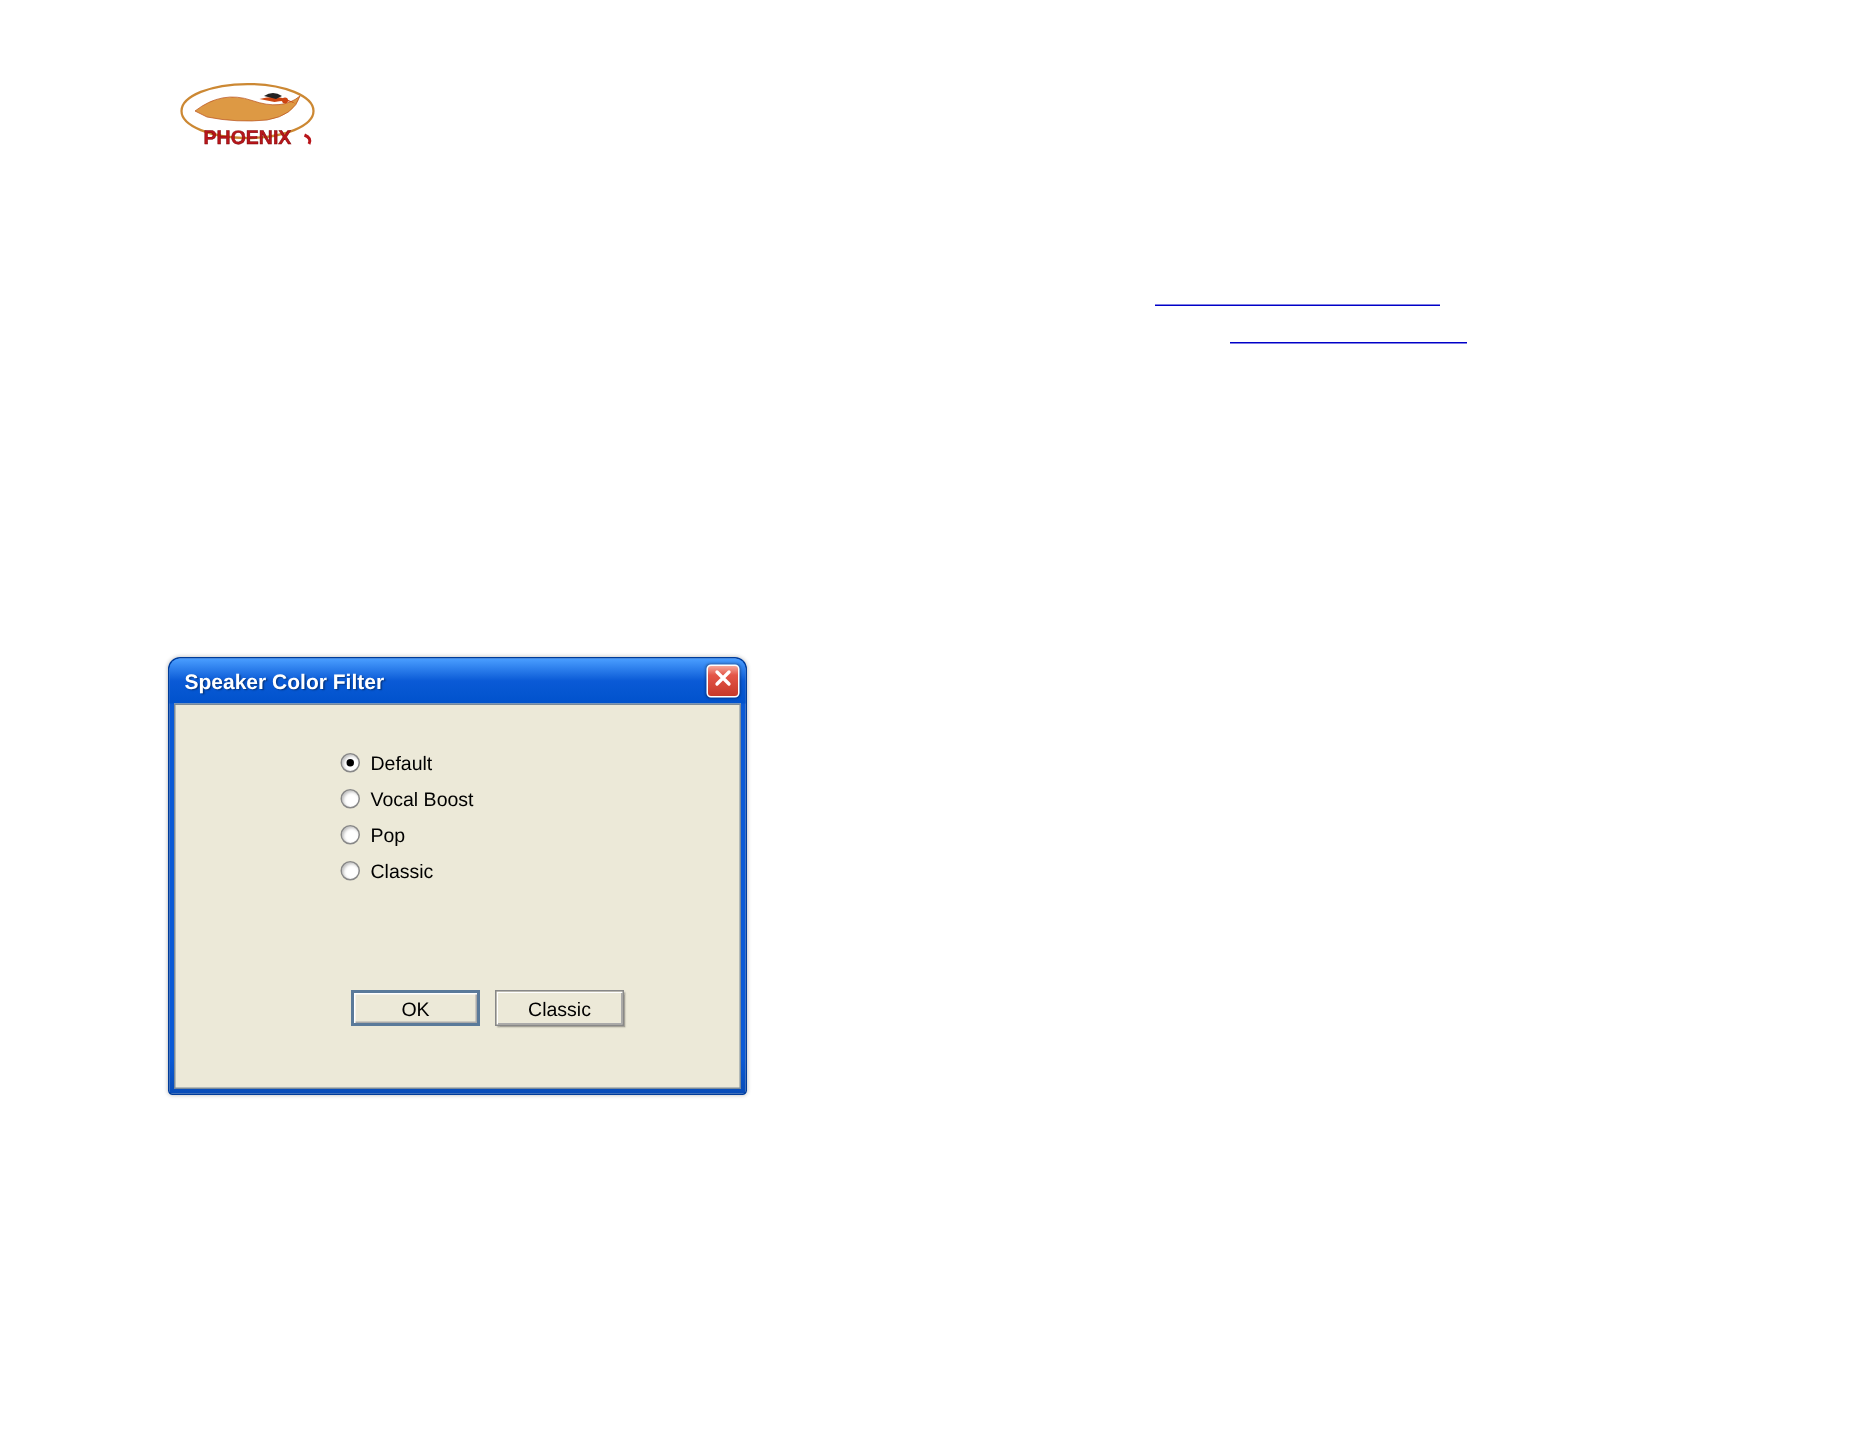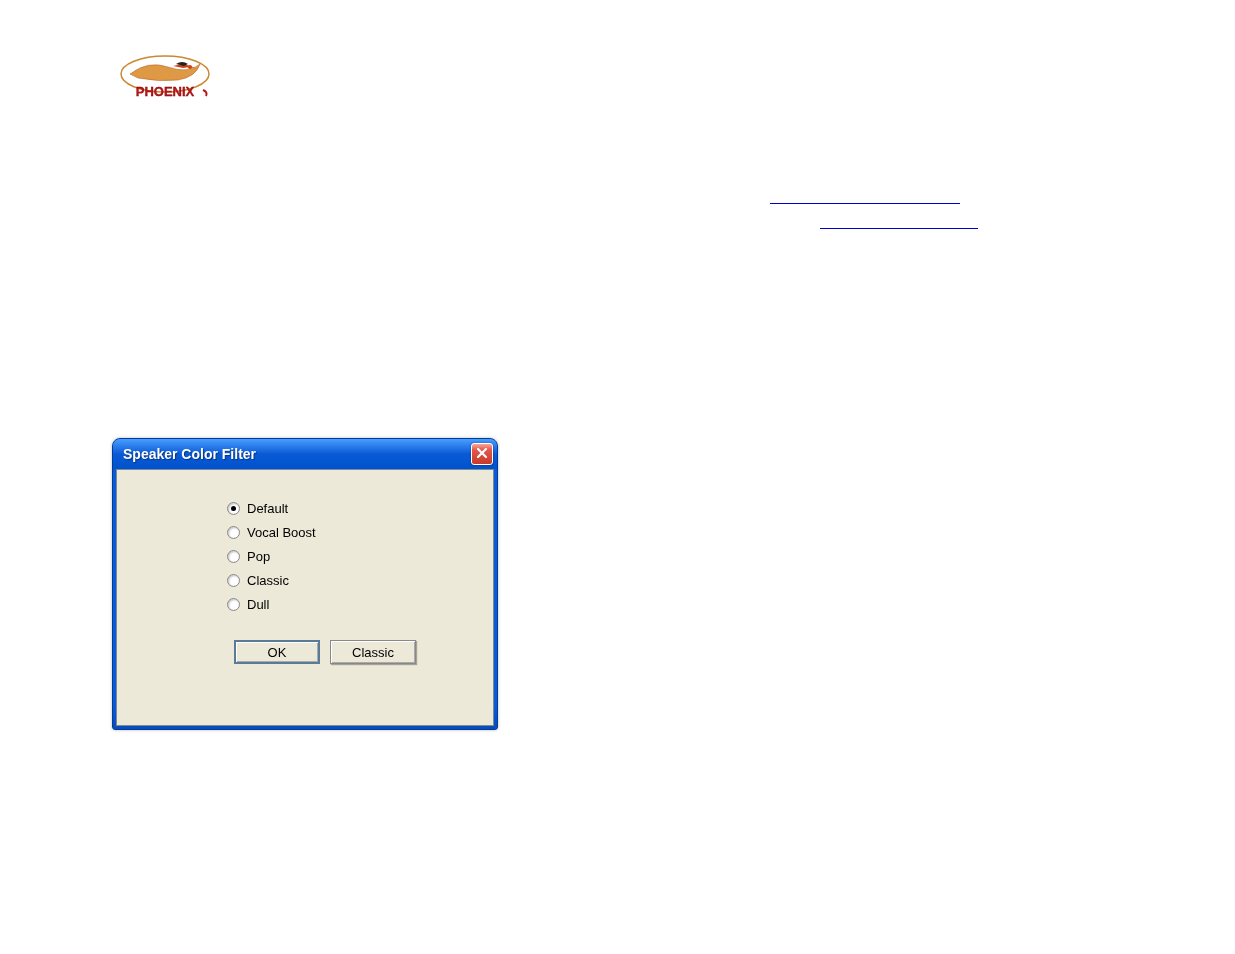--- a/index.html
+++ b/index.html
@@ -131,20 +131,21 @@
       height: 24px;
       background: #ece9d8;
       border: 1px solid #888;
       box-shadow: 1px 1px 0 #fff inset, -1px -1px 0 #aaa inset, 1px 1px 1px rgba(0,0,0,0.3);
       font-size: 13px;
       cursor: pointer;
       display: flex;
       align-items: center;
       justify-content: center;
       color: #000;
+      margin-top: 44px;
     }
     .btn-ok {
       border: 2px solid #5a7a9a;
       box-shadow: 1px 1px 0 #fff inset, -1px -1px 0 #aaa inset;
     }
   </style>
 </head>
 <body>
 
 <div class="logo">
@@ -188,24 +189,20 @@
           <span class="radio-label">Vocal Boost</span>
         </div>
         <div class="radio-row">
           <div class="radio-circle"></div>
           <span class="radio-label">Pop</span>
         </div>
         <div class="radio-row">
           <div class="radio-circle"></div>
           <span class="radio-label">Classic</span>
         </div>
-        <div class="radio-row">
-          <div class="radio-circle"></div>
-          <span class="radio-label">Dull</span>
-        </div>
       </div>
     <div class="button-row">
       <div class="btn btn-ok">
         <span>OK</span>
       </div>
       <div class="btn">
         <span>Classic</span>
       </div>
     </div>
   </div>

